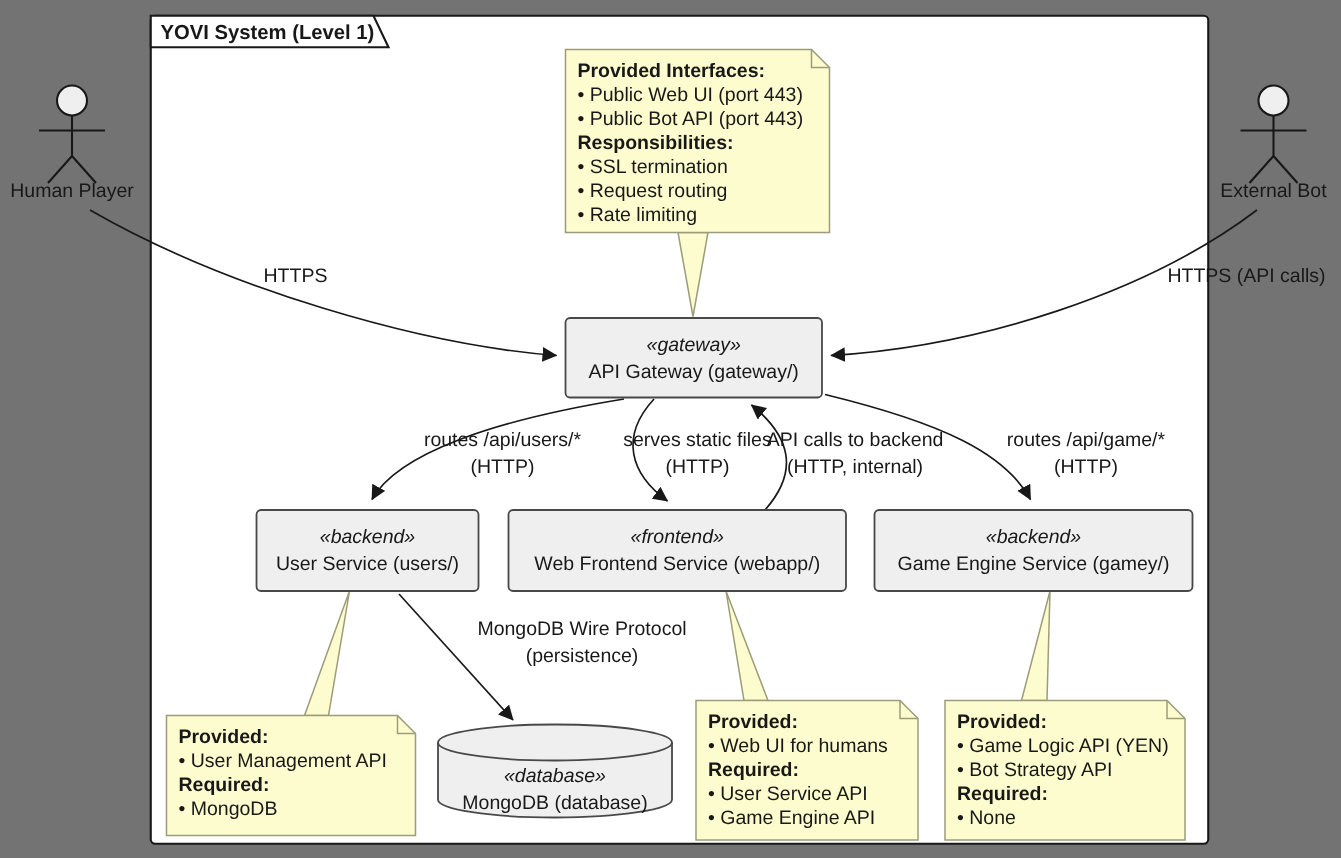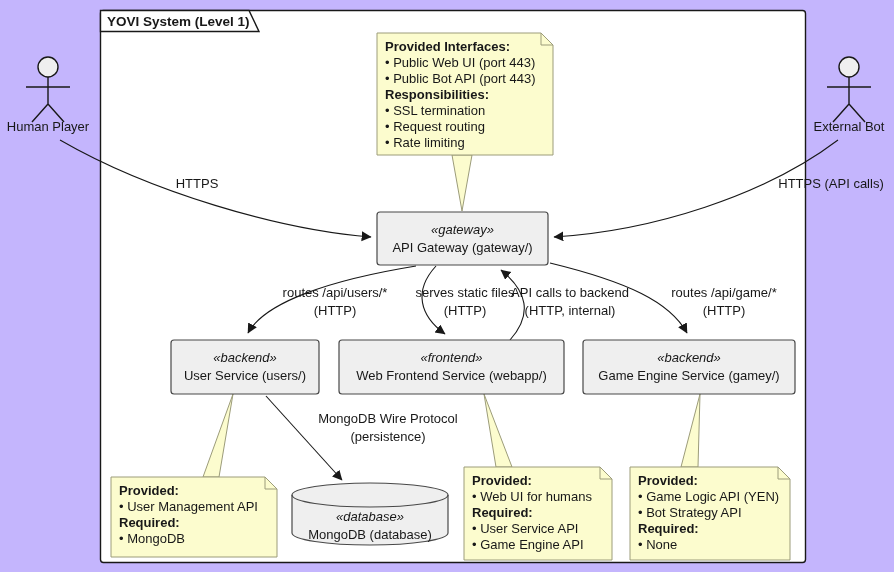--- a/index.html
+++ b/index.html
@@ -1,16 +1,16 @@
 <!DOCTYPE html>
 <html><head>
 <meta charset="utf-8">
 <style>
   html,body{margin:0;padding:0;background:#ffffff;}
-  #canvas{position:relative;width:894px;height:572px;background:#c4b5fd;overflow:hidden;}
+  #canvas{position:relative;width:894px;height:572px;background:#737373;overflow:hidden;}
   svg text{font-family:"Liberation Sans", sans-serif;font-size:13px;fill:#181818;}
   svg text.b{font-weight:bold;}
   svg text.i{font-style:italic;}
   svg text.ttl{font-weight:bold;font-size:13.5px;}
   svg text.ctr{text-anchor:middle;}
   .frame{fill:#ffffff;stroke:#181818;stroke-width:1.4;}
   .tab{fill:#ffffff;stroke:#181818;stroke-width:1.4;}
   .comp{fill:#EFEFEF;stroke:#484848;stroke-width:1.2;}
   .cyl{fill:#EFEFEF;stroke:#484848;stroke-width:1.2;}
   .cylrim{fill:none;stroke:#484848;stroke-width:1.2;}

